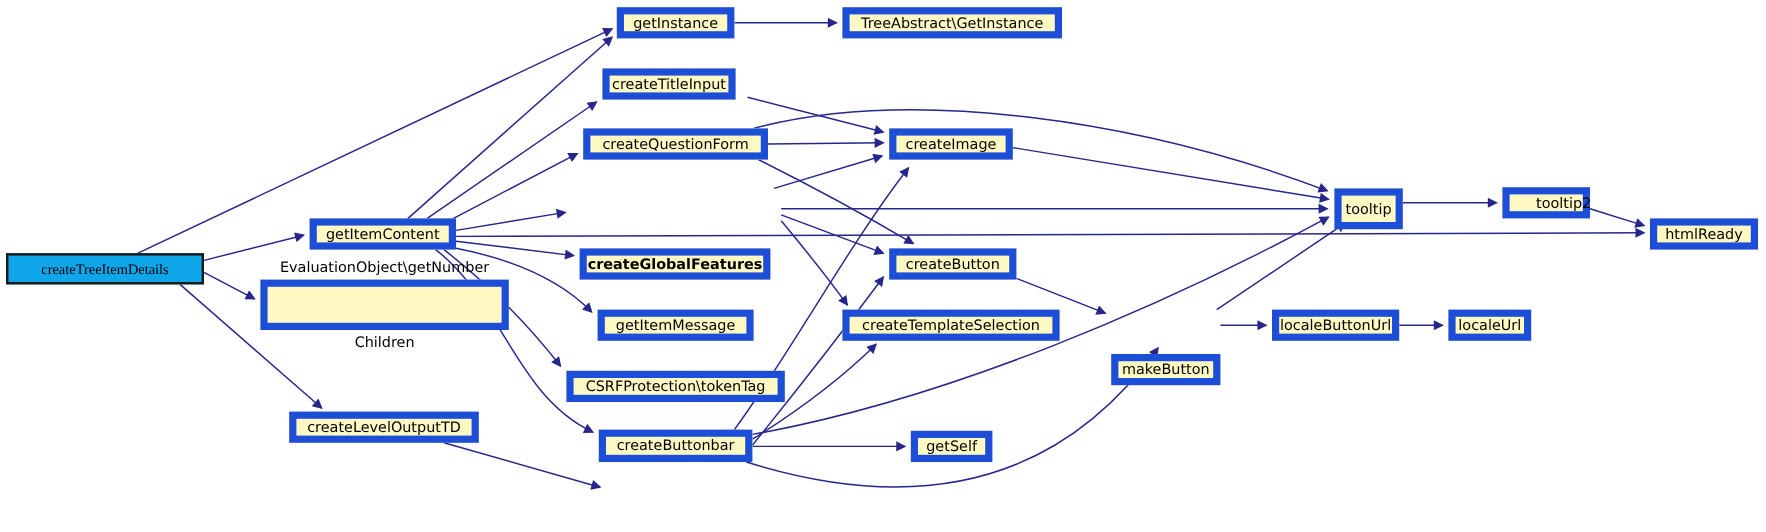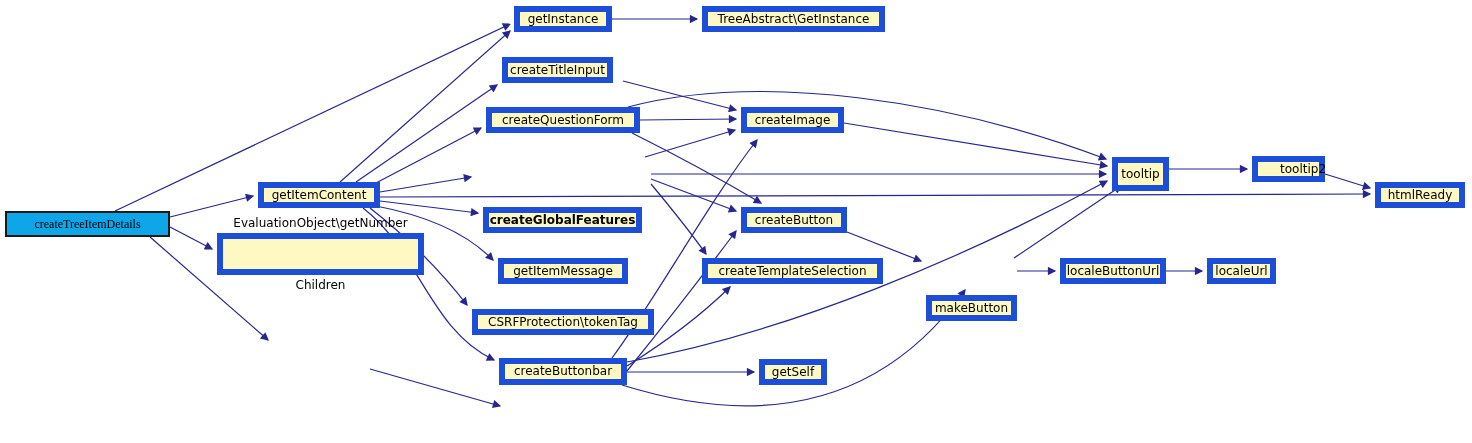--- a/index.html
+++ b/index.html
@@ -84,20 +84,23 @@
 <div class="node root" style="left: 5px; top: 211px; width: 165px; height: 26px;">
       <span>createTreeItemDetails</span>
     </div>
     <div class="node" style="left: 258px; top: 182px; width: 122px; height: 26px; align-items: center;">
       <span>getItemContent</span>
     </div>
     <div class="node" style="left: 217px; top: 233px; width: 207px; height: 42px; gap: 48px;">
       <span>EvaluationObject\getNumber</span>
       <span>Children</span>
     </div>
+    <div class="node" style="left: 241px; top: 343px; width: 158px; height: 26px;">
+      <span>createLevelOutputTD</span>
+    </div>
     <div class="node" style="left: 514px; top: 6px; width: 98px; height: 26px;">
       <span>getInstance</span>
     </div>
     <div class="node" style="left: 702px; top: 6px; width: 183px; height: 26px;">
       <span>TreeAbstract\GetInstance</span>
     </div>
     <div class="node" style="left: 502px; top: 57px; width: 111px; height: 26px;">
       <span>createTitleInput</span>
     </div>
     <div class="node" style="left: 486px; top: 107px; width: 154px; height: 26px;">

